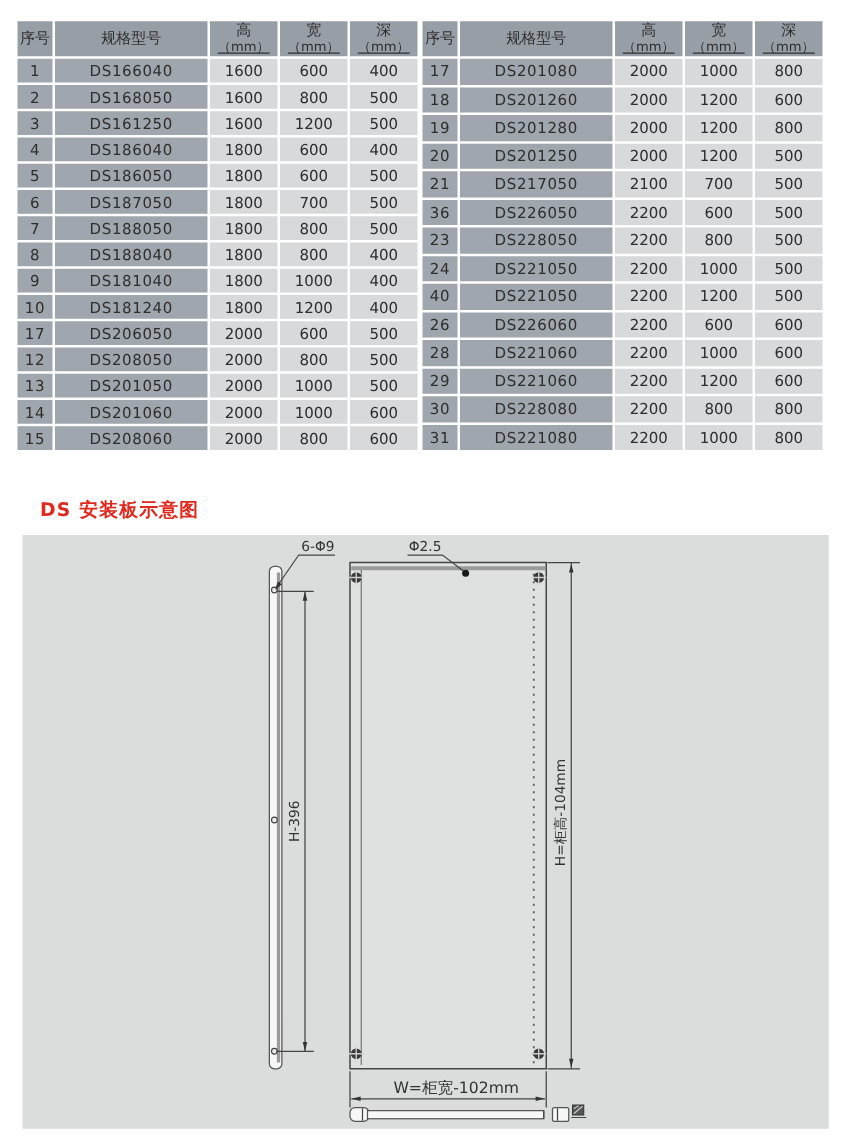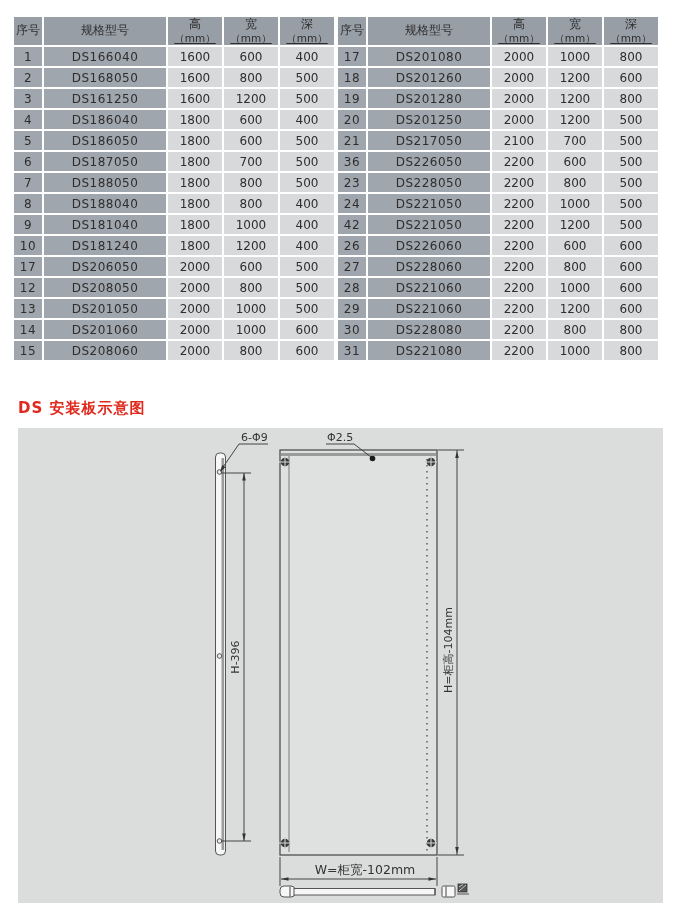--- a/index.html
+++ b/index.html
@@ -15,21 +15,21 @@
     font-size:12px; color:#2e2e2e; overflow:hidden; white-space:nowrap;
   }
   table.spec-table th { background:#989ea6; height:28px; line-height:1.15; font-size:12px; }
   table.spec-table th .unit { font-size:10.5px;text-decoration:underline; }
   table.spec-table td { height:19px; }
   td.dark  { background:#a0a6ad; letter-spacing:0.5px; }
   td.light { background:#d8d9db; }
   col.c-no { width:28px; } col.c-model { width:122px; }
   col.c-h, col.c-w, col.c-d { width:54px; }
   .section-title {
-    position:absolute; left:18px; top:399px; font-size:15px; font-weight:bold;
+    position:absolute; left:32px; top:399px; font-size:15px; font-weight:bold;
     color:#e0281c; letter-spacing:1px;
   }
   .diagram-panel { position:absolute; left:18px; top:428px; width:645px; height:475px; background:#dbdcdc; }
   svg text.lbl { font-family:"DejaVu Sans","Liberation Sans",sans-serif; font-size:11px; fill:#333; }
   svg text.lbl-big { font-family:"DejaVu Sans","Liberation Sans",sans-serif; font-size:12.5px; fill:#333; }
   svg .thin { stroke:#444; stroke-width:1; fill:none; }
   svg .part { fill:#f7f7f7; stroke:#555; stroke-width:1; }
   svg .hole { fill:#ececec; stroke:#444; stroke-width:0.9; }
   svg .dotted { stroke:#555; stroke-width:1.4; fill:none; stroke-dasharray:1.5 4.5; }
 </style>
@@ -250,38 +250,31 @@
           <td class="light">500</td>
         </tr>
         <tr>
           <td class="dark">24</td>
           <td class="dark">DS221050</td>
           <td class="light">2200</td>
           <td class="light">1000</td>
           <td class="light">500</td>
         </tr>
         <tr>
-          <td class="dark">42</td>
+          <td class="dark">40</td>
           <td class="dark">DS221050</td>
           <td class="light">2200</td>
           <td class="light">1200</td>
           <td class="light">500</td>
         </tr>
         <tr>
           <td class="dark">26</td>
           <td class="dark">DS226060</td>
           <td class="light">2200</td>
           <td class="light">600</td>
-          <td class="light">600</td>
-        </tr>
-        <tr>
-          <td class="dark">27</td>
-          <td class="dark">DS228060</td>
-          <td class="light">2200</td>
-          <td class="light">800</td>
           <td class="light">600</td>
         </tr>
         <tr>
           <td class="dark">28</td>
           <td class="dark">DS221060</td>
           <td class="light">2200</td>
           <td class="light">1000</td>
           <td class="light">600</td>
         </tr>
         <tr>

